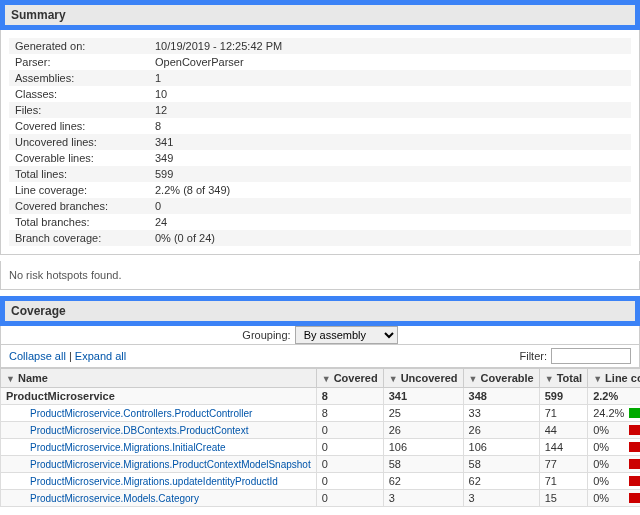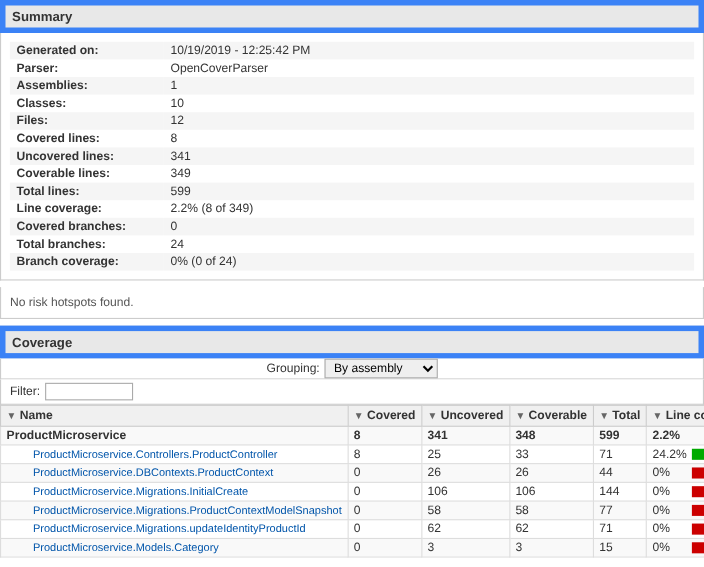--- a/index.html
+++ b/index.html
@@ -32,21 +32,21 @@
       width: 100%;
     }
     .summary-table td {
       padding: 2px 6px;
       font-size: 11px;
     }
     .summary-table tr:nth-child(odd) td {
       background: #f5f5f5;
     }
     .summary-table td:first-child {
-      font-weight: bold;
+      font-weight: normal;
       width: 140px;
       margin-top: 20px;
     }
 
     
     .risk-content {
       padding: 8px;
       font-size: 11px;
       color: #555;
     }
@@ -270,20 +270,25 @@
     <div class="grouping-bar-inner">
       <span>Grouping:</span>
       <select class="grouping-select">
         <option>By assembly</option>
         <option>By namespace</option>
       </select>
     </div>
   </div>
 
   <div class="collapse-bar">
+    <div class="collapse-links">
+      <a href="#">Collapse all</a>
+      <span> | </span>
+      <a href="#">Expand all</a>
+    </div>
     <div class="filter-bar">
       <span>Filter:</span>
       <input class="filter-input" type="text" style="">
     </div>
   </div>
 
   <table class="coverage-table">
     <thead>
       <tr id="coverage-thead-row">
       <th><span class="sort-arrow">▼</span> Name</th>

